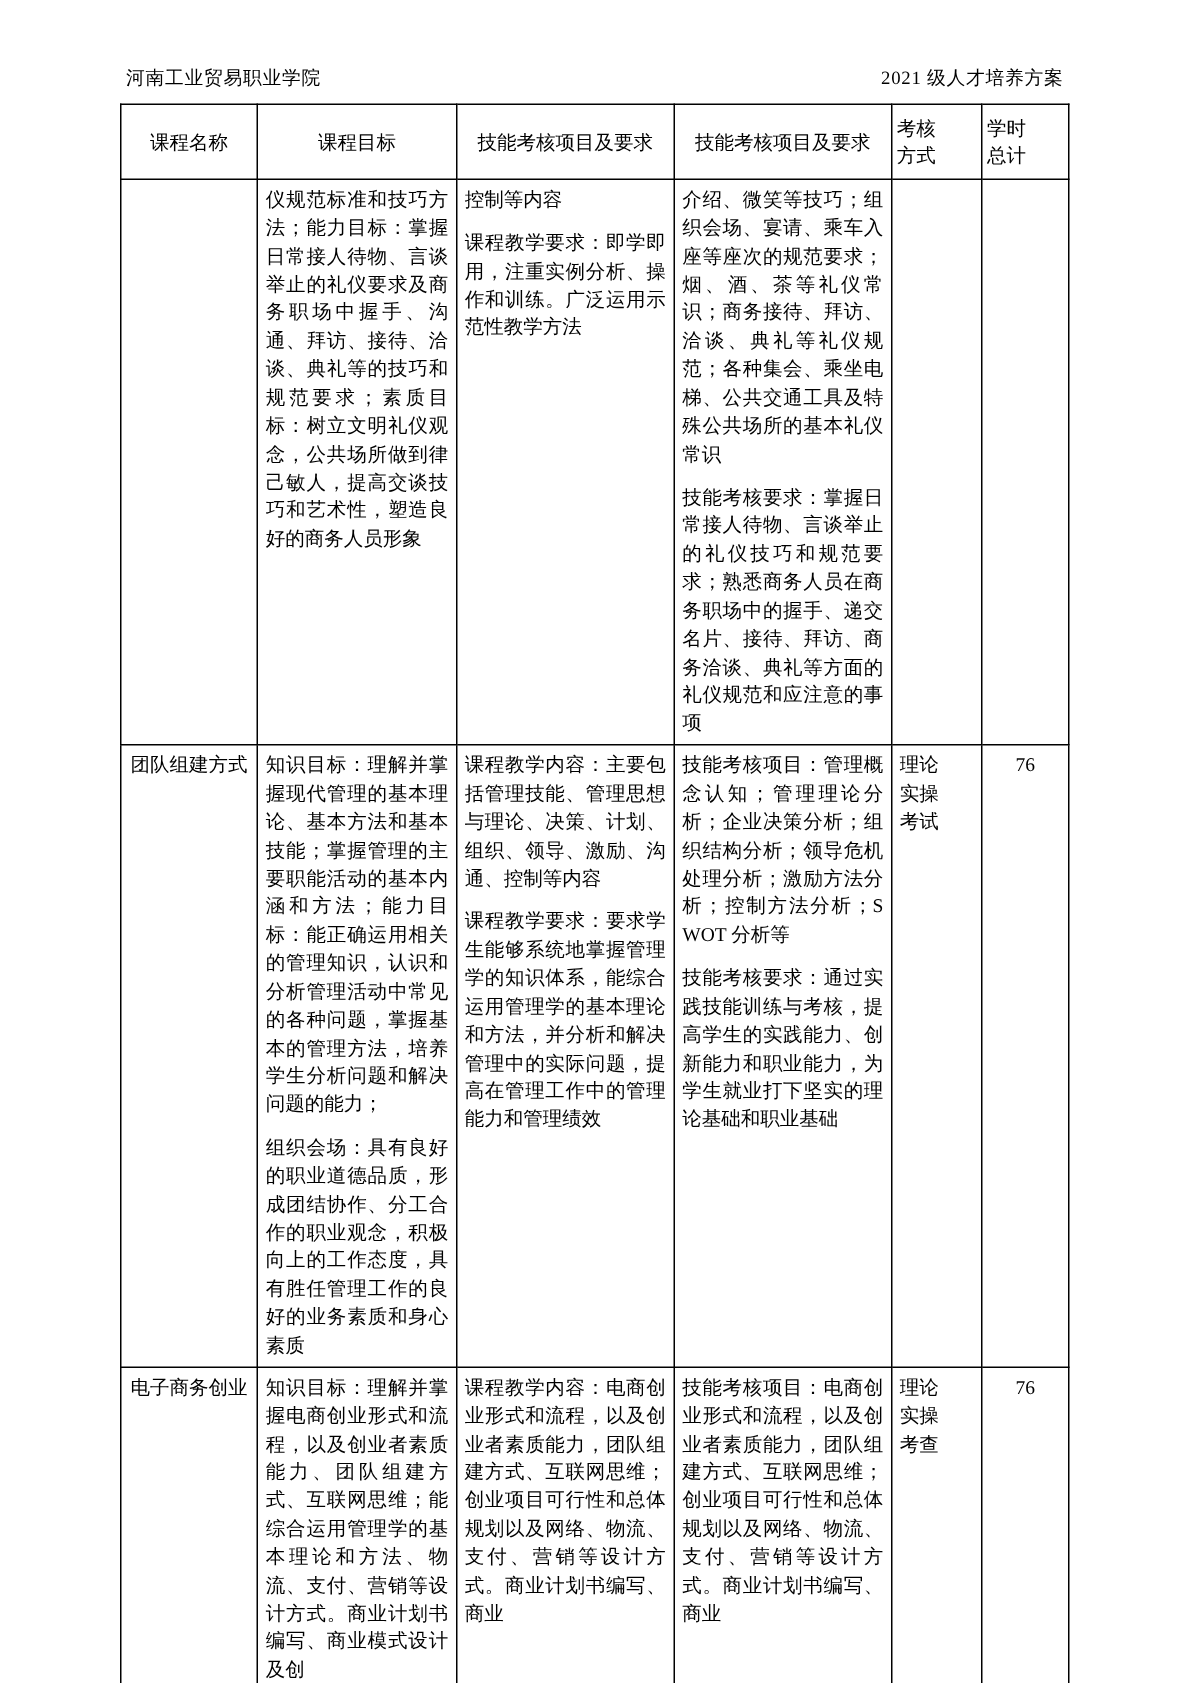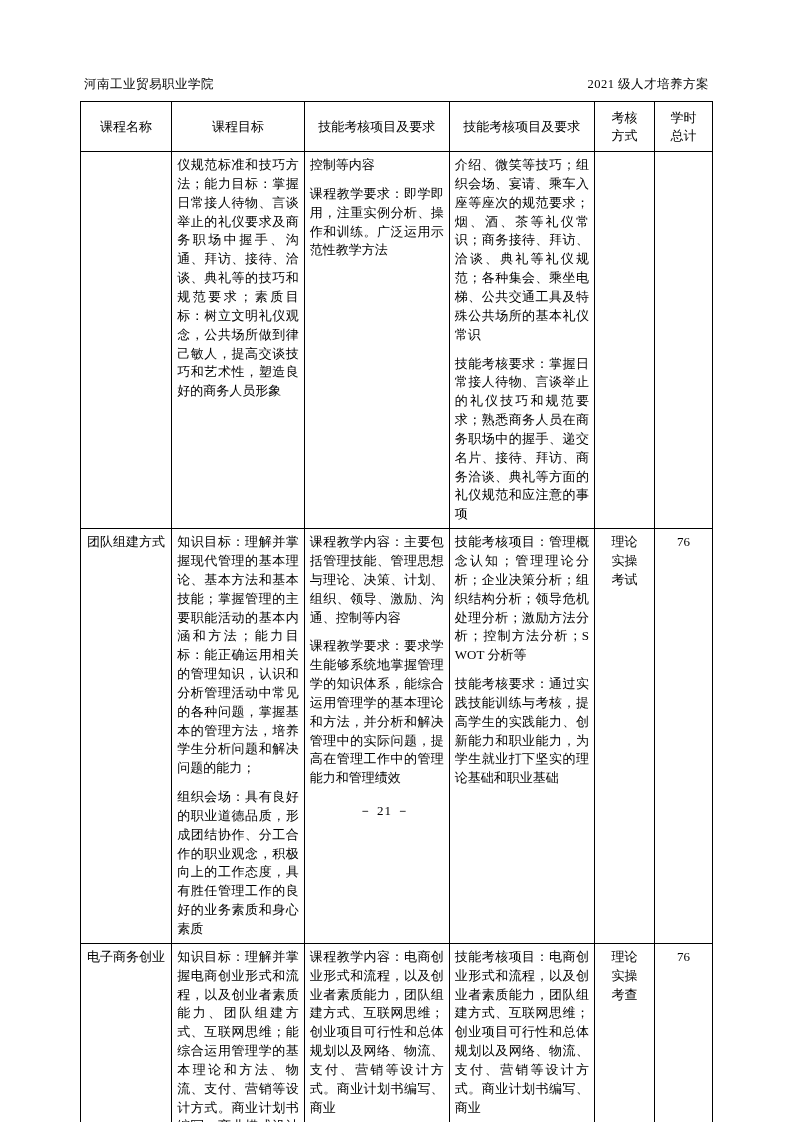--- a/index.html
+++ b/index.html
@@ -14,21 +14,21 @@
     color: #000000;
     position: relative;
     overflow: hidden;
   }
   .page {
     position: absolute;
     left: 0; top: 0;
     width: 793px;
     height: 872px;
     box-sizing: border-box;
-    padding: 76px 80px 40px 80px;
+    padding: 44px 80px 40px 80px;
   }
   .header {
     display: flex;
     justify-content: space-between;
     align-items: baseline;
     font-size: 12.5px;
     letter-spacing: 0.5px;
     margin-bottom: 8px;
     padding: 0 4px;
   }
@@ -83,21 +83,21 @@
     text-align: center;
     font-size: 13px;
     letter-spacing: 1px;
   }
   .footer-inner {
     display: inline-block;
     padding-right: 24px;
   }
   .method-line {
     display: block;
-    text-align: center;
+    text-align: left;
   }
 </style>
 </head>
 <body>
 
 <div class="page">
 
   <div class="header">
     <div class="header-left">河南工业贸易职业学院</div>
     <div class="header-right">2021 级人才培养方案</div>
@@ -182,17 +182,14 @@
         <td class="center-cell">
           <span class="method-line">理论</span>
           <span class="method-line">实操</span>
           <span class="method-line">考查</span>
         </td>
         <td class="center-cell">76</td>
       </tr>
     </tbody>
   </table>
 
-  <div class="footer">
-    <span class="footer-inner">－ 21 －</span>
-  </div>
 
 </div>
 
 </body></html>

